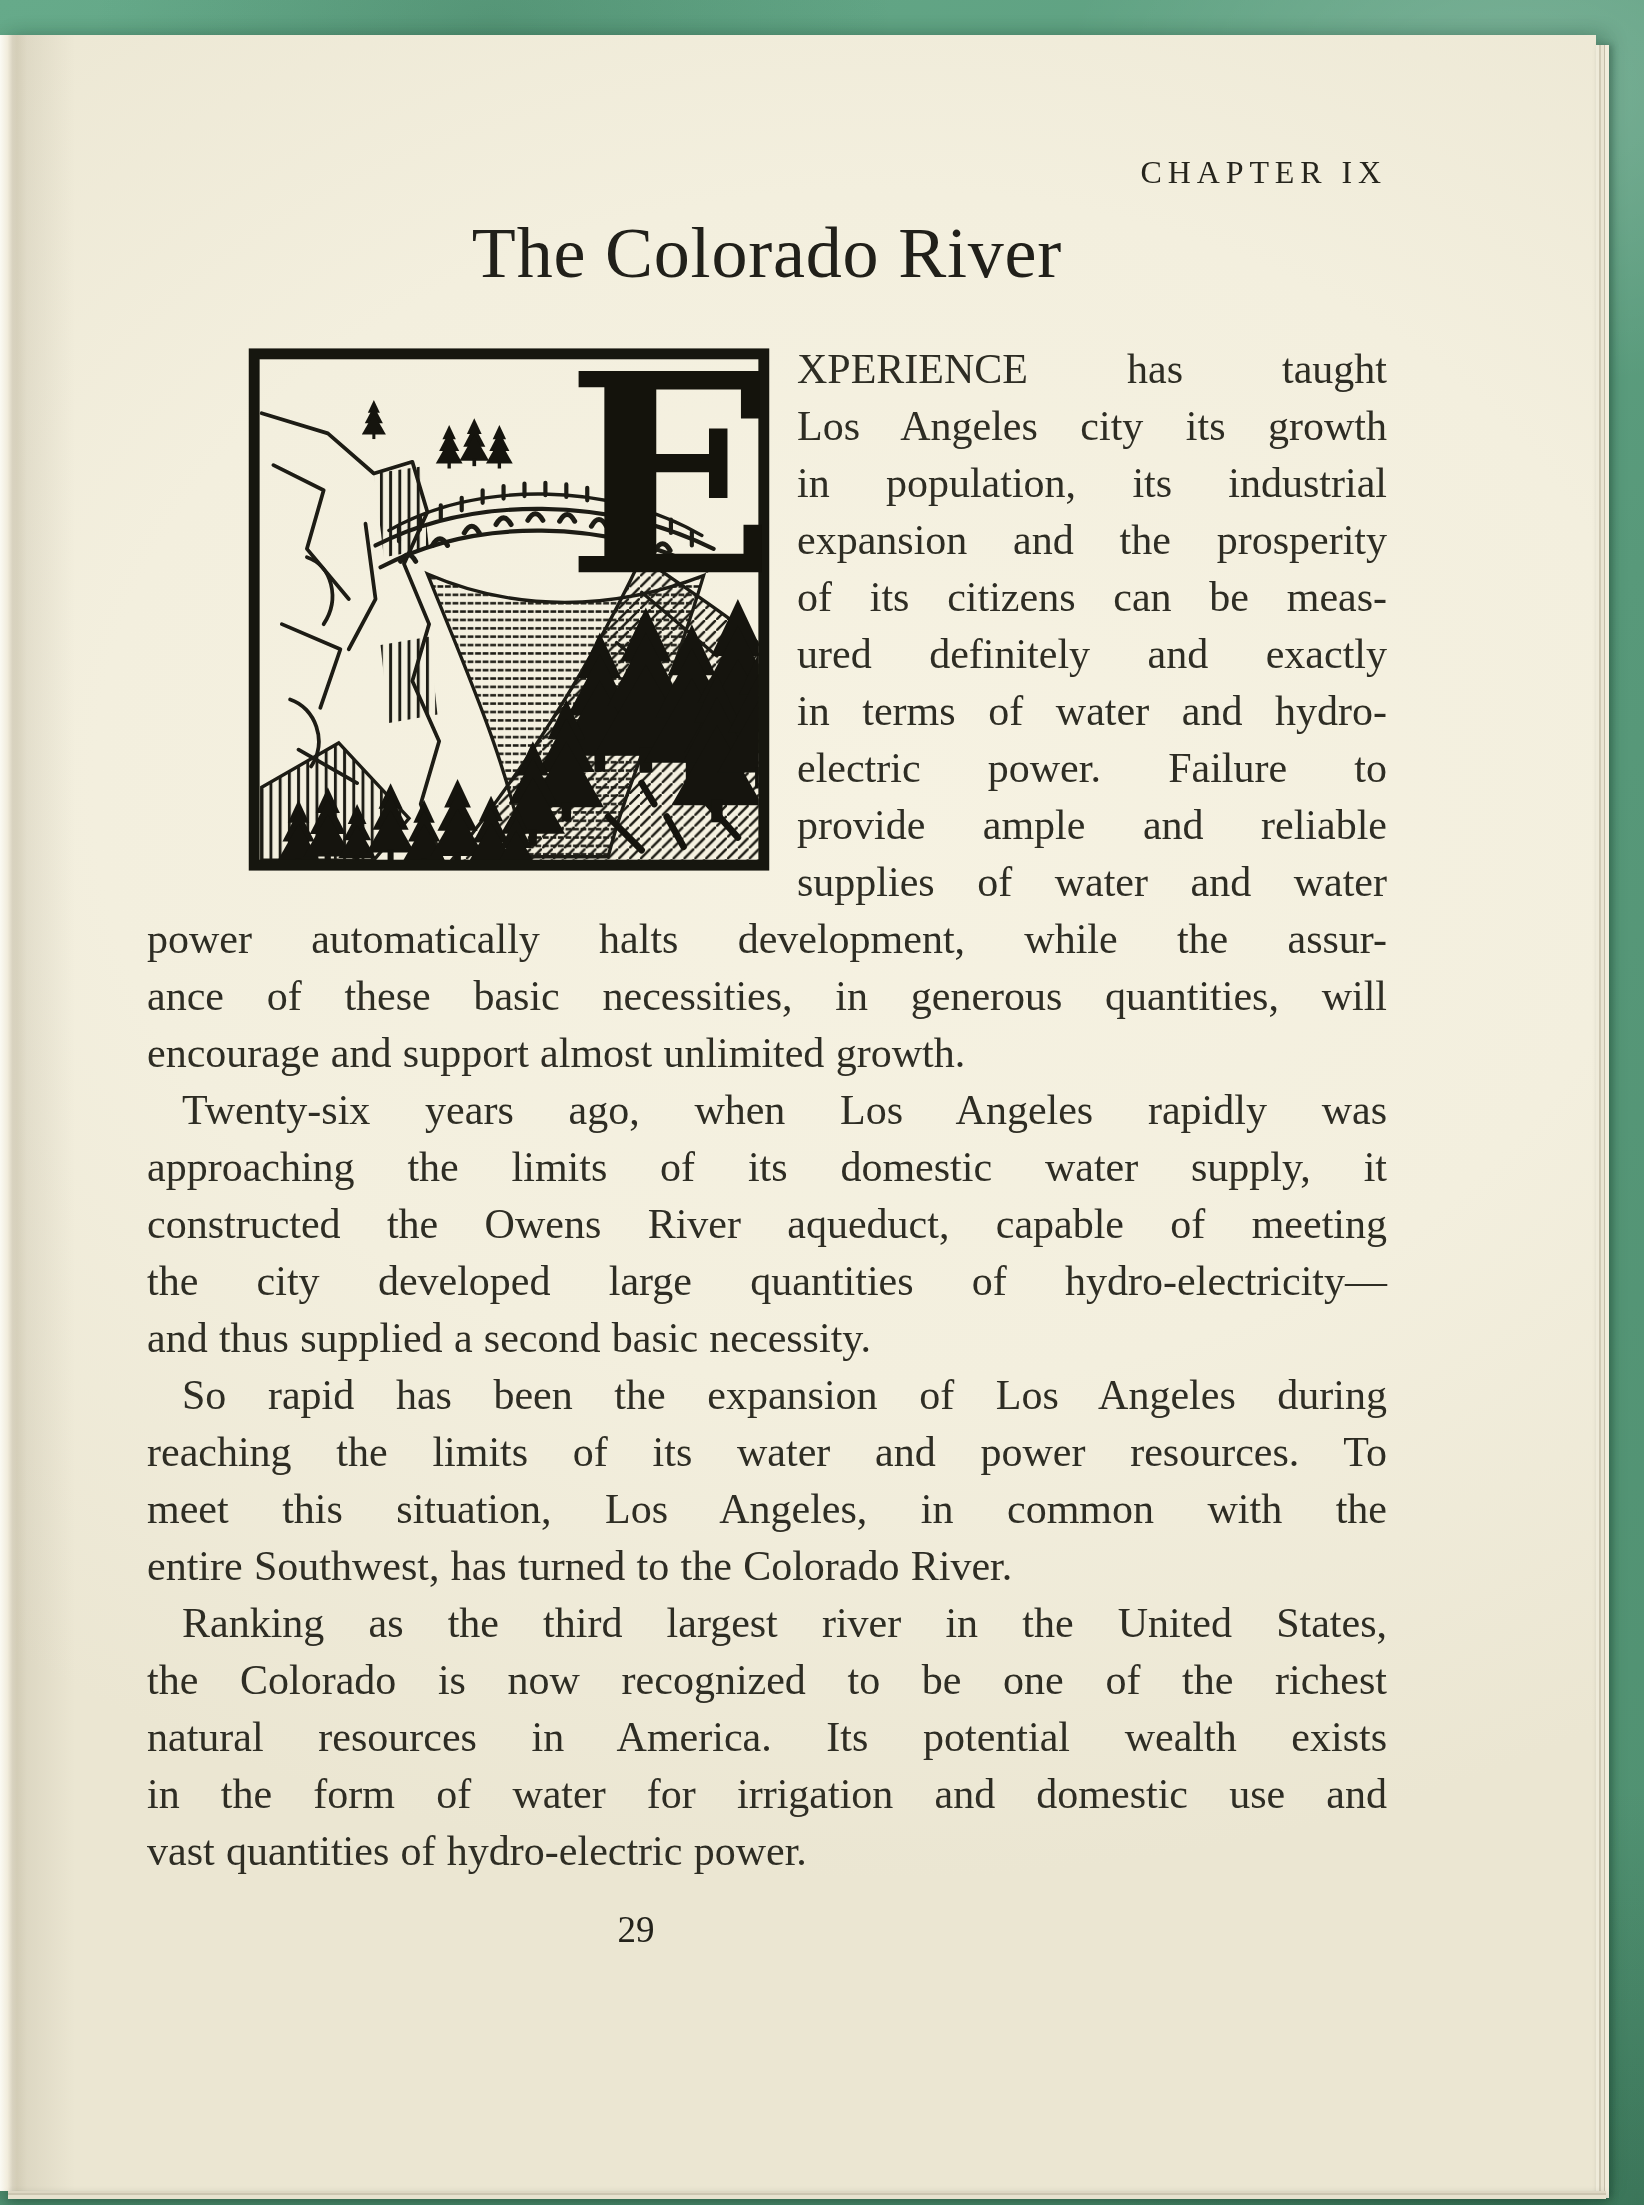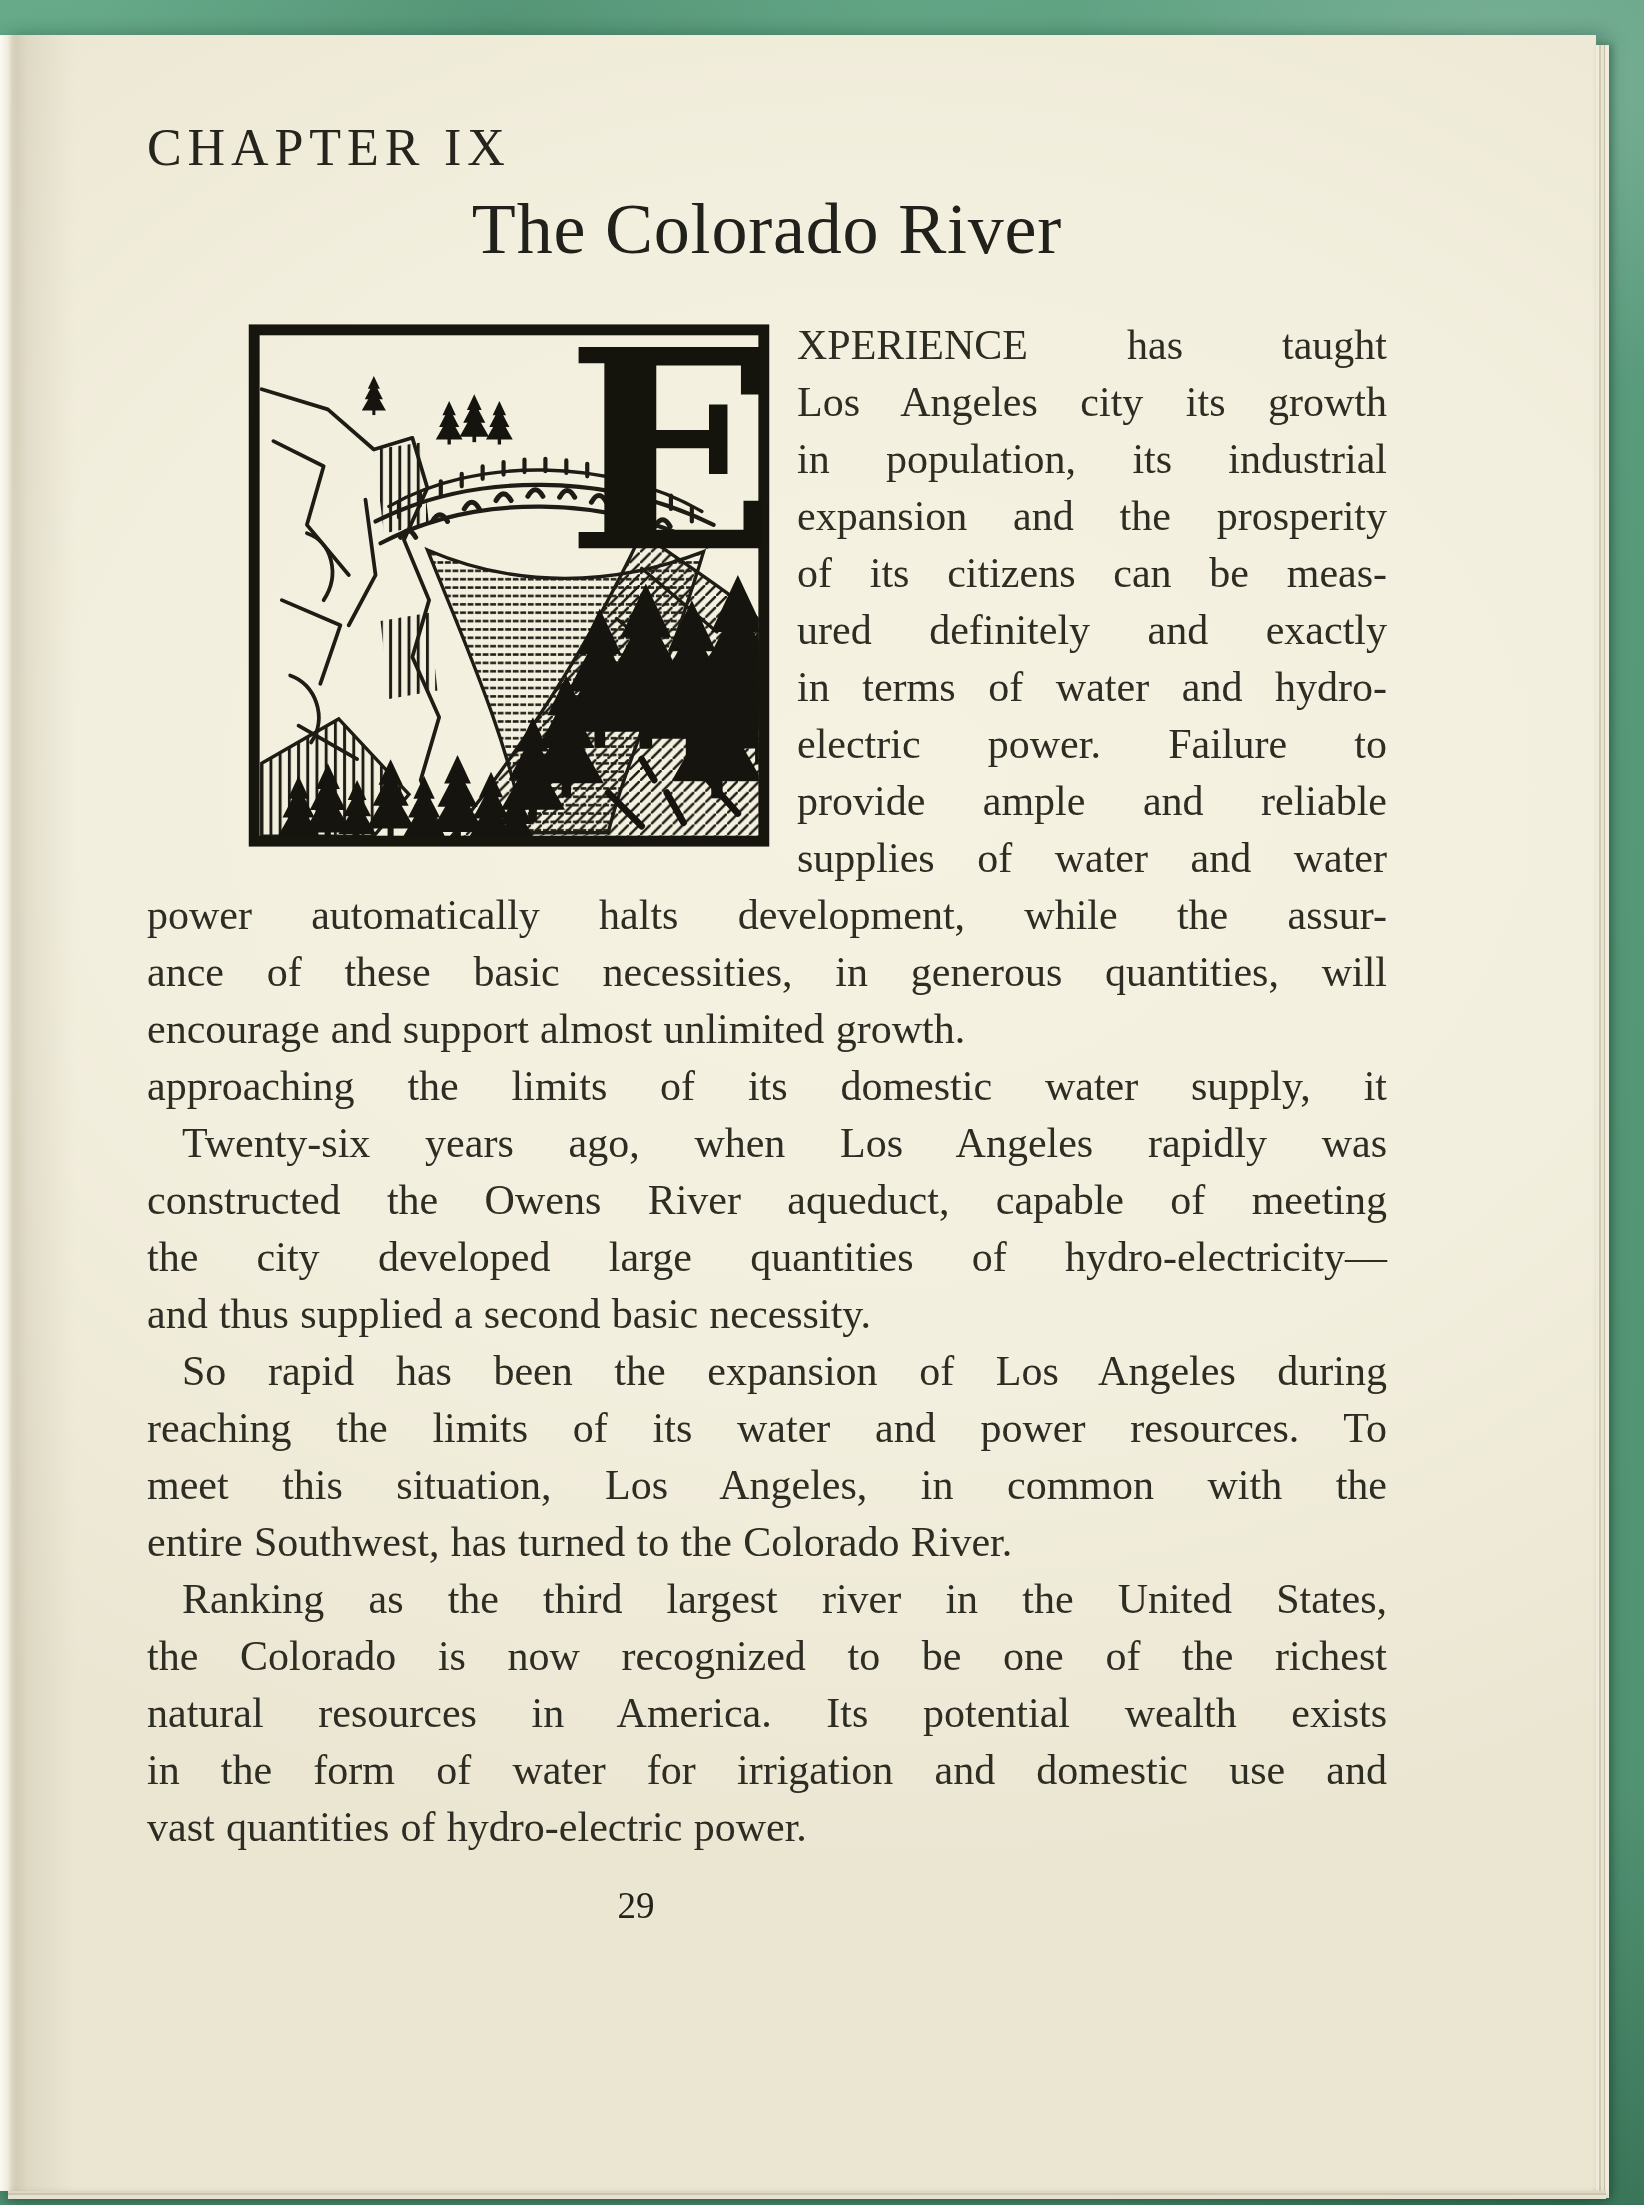--- a/index.html
+++ b/index.html
@@ -44,23 +44,23 @@
   
   .sheet-edge-bottom {
     position: absolute; left: 8.4px; right: -10px; bottom: -7.5px; height: 7.5px;
     background: linear-gradient(#ddd7c3 0 2.5px, #cbc5b0 2.5px 4.2px, #e7e2cf 4.2px 7.5px);
     box-shadow: 0 4.2px 8.4px rgba(12,48,32,0.30);
   }
 
   .content { margin-left: 147px; width: 1240px; }
 
   .chapter {
-    margin-top: 92px;
-    text-align: left;
-    font-size: 52px; line-height: 42px;
+    margin-top: 116px;
+    text-align: right;
+    font-size: 32px; line-height: 42px;
     letter-spacing: 5.9px;
     color: #26251d;
   }
   .title {
     margin-top: 27px;
     text-align: center;
     font-size: 72px; line-height: 67px;
     letter-spacing: 0.8px;
     color: #21201a;
   }
@@ -202,22 +202,22 @@
         <div class="tline">expansion and the prosperity</div>
         <div class="tline">of its citizens can be meas-</div>
         <div class="tline">ured definitely and exactly</div>
         <div class="tline">in terms of water and hydro-</div>
         <div class="tline">electric power.  Failure to</div>
         <div class="tline">provide ample and reliable</div>
         <div class="tline">supplies of water and water</div>
         <div class="tline">power automatically halts development, while the assur-</div>
         <div class="tline">ance of these basic necessities, in generous quantities, will</div>
         <div class="tline last">encourage and support almost unlimited growth.</div>
+        <div class="tline indent">Twenty-six years ago, when Los Angeles rapidly was</div>
         <div class="tline">approaching the limits of its domestic water supply, it</div>
-        <div class="tline indent">Twenty-six years ago, when Los Angeles rapidly was</div>
         <div class="tline">constructed the Owens River aqueduct, capable of meeting</div>
         <div class="tline">the city developed large quantities of hydro-electricity—</div>
         <div class="tline last">and thus supplied a second basic necessity.</div>
         <div class="tline indent">So rapid has been the expansion of Los Angeles during</div>
         <div class="tline">reaching the limits of its water and power resources.  To</div>
         <div class="tline">meet this situation, Los Angeles, in common with the</div>
         <div class="tline last">entire Southwest, has turned to the Colorado River.</div>
         <div class="tline indent">Ranking as the third largest river in the United States,</div>
         <div class="tline">the Colorado is now recognized to be one of the richest</div>
         <div class="tline">natural resources in America.  Its potential wealth exists</div>

